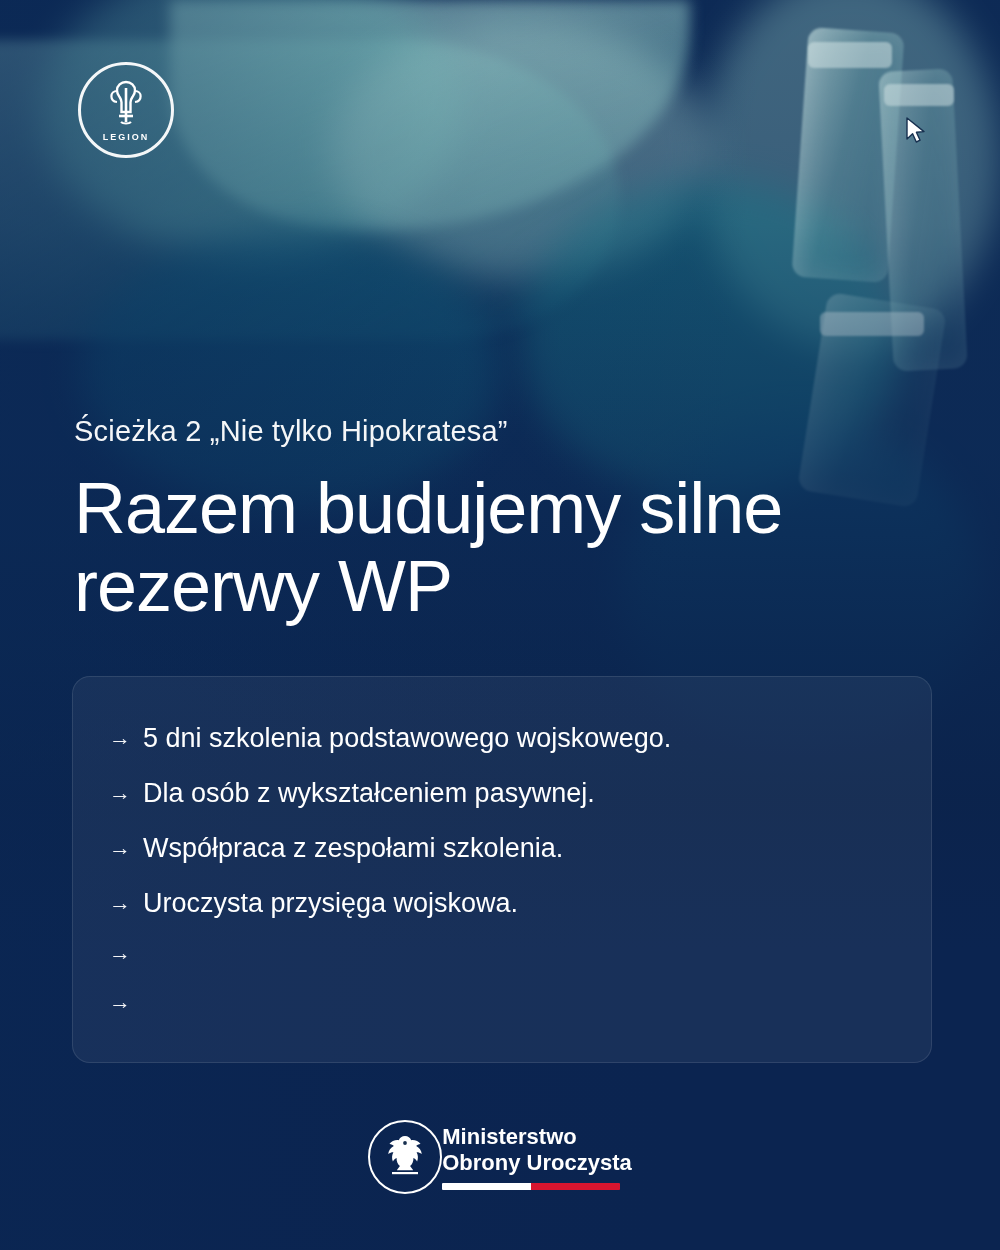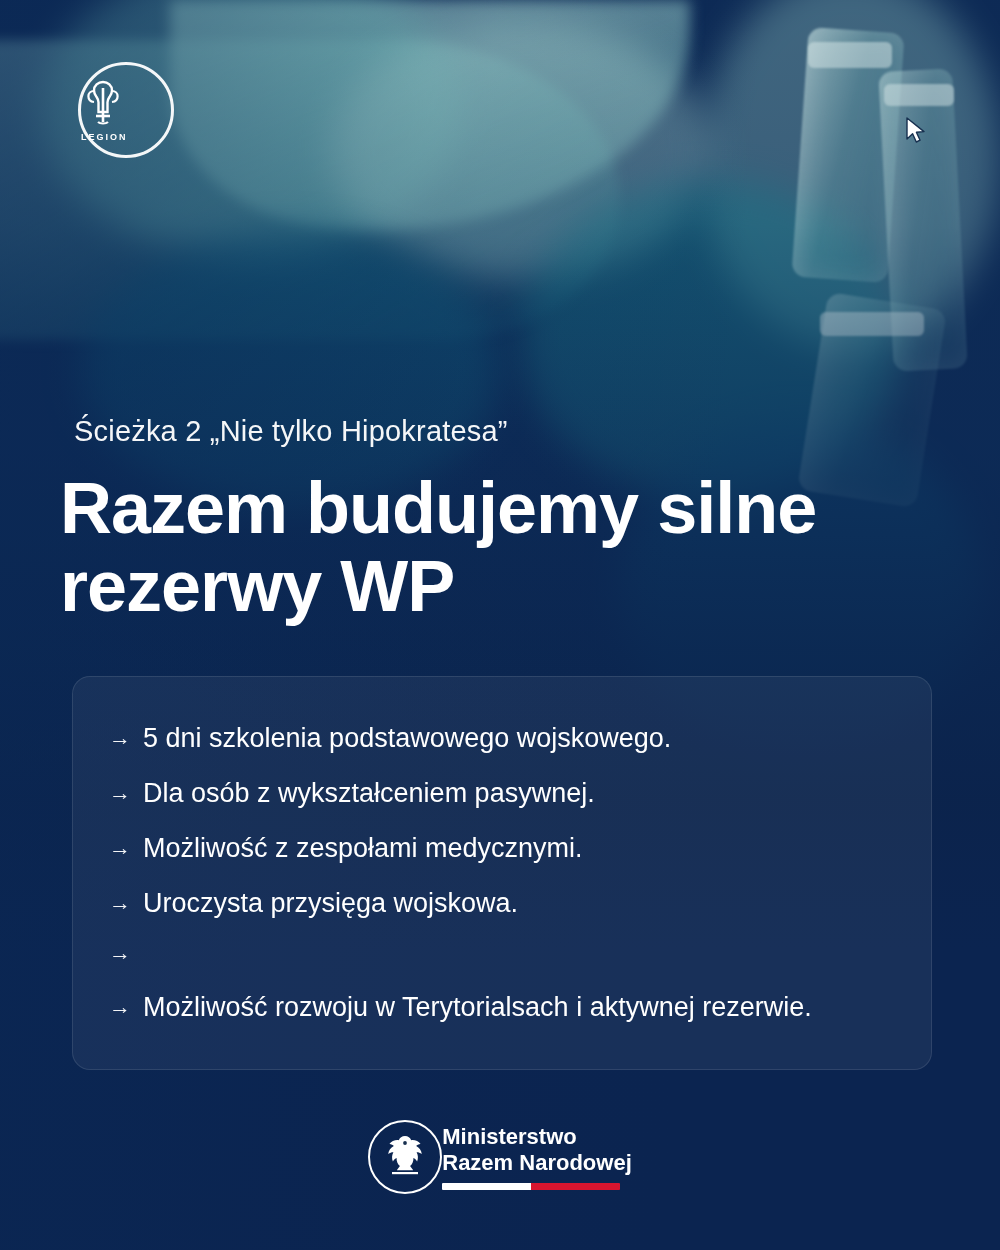--- a/index.html
+++ b/index.html
@@ -100,21 +100,21 @@
   }
 
   
   .legion-badge {
     position: absolute;
     left: 78px; top: 62px;
     width: 96px; height: 96px;
     border-radius: 50%;
     border: 3px solid rgba(255,255,255,.95);
     display: flex; flex-direction: column;
-    align-items: flex-start; justify-content: center;
+    align-items: center; justify-content: center;
     gap: 2px;
   }
   .legion-badge svg { display: block; }
   .legion-word {
     font-size: 9px;
     letter-spacing: 2px;
     color: #fff;
     font-weight: 700;
   }
 
@@ -142,26 +142,26 @@
     position: absolute;
     left: 74px; top: 415px;
     color: #ffffff;
     font-size: 29px;
     font-weight: 400;
     letter-spacing: .2px;
     opacity: .96;
   }
   .headline {
     position: absolute;
-    left: 60px; top: 470px;
+    left: 74px; top: 470px;
     width: 860px;
     color: #ffffff;
     font-size: 72px;
     line-height: 1.08;
-    font-weight: 700;
+    font-weight: 400;
     letter-spacing: -1px;
   }
 
   
   .card {
     position: absolute;
     left: 72px; top: 676px;
     width: 860px;
     padding: 34px 34px 34px 36px;
     border-radius: 18px;
@@ -267,43 +267,42 @@
     <div class="bullet">
       <span class="arrow">→</span>
       <span>5 dni szkolenia podstawowego wojskowego.</span>
     </div>
     <div class="bullet">
       <span class="arrow">→</span>
       <span>Dla osób z wykształceniem pasywnej.</span>
     </div>
     <div class="bullet">
       <span class="arrow">→</span>
-      <span>Możliwość z zespołami medycznymi.</span>
+      <span>Współpraca z zespołami szkolenia.</span>
     </div>
     <div class="bullet">
       <span class="arrow">→</span>
       <span>Uroczysta przysięga wojskowa.</span>
     </div>
     <div class="bullet">
       <span class="arrow">→</span>
     </div>
     <div class="bullet">
       <span class="arrow">→</span>
-      <span>Możliwość rozwoju w Terytorialsach i aktywnej rezerwie.</span>
     </div>
   </div>
 
   <div class="footer">
     <span class="mon-emblem">
       <svg width="50" height="54" viewBox="0 0 50 54" aria-hidden="true">
         <path d="M25 6c-3 0-5.4 1.9-6.2 4.2-3.6-.5-7.2 1-9.4 3.8 2.1.2 3.6 1 4.4 2.1-3.1 1.6-5.2 4.6-5.6 8 1.8-1.3 3.6-1.9 5.2-1.8-1.6 2.8-1.8 6.2-.5 9.2 1-1.8 2.3-3 3.7-3.6-.2 3.1 1 6.1 3.3 8.2l-3.1 4.1h16.4l-3.1-4.1c2.3-2.1 3.5-5.1 3.3-8.2 1.4.6 2.7 1.8 3.7 3.6 1.3-3 1.1-6.4-.5-9.2 1.6-.1 3.4.5 5.2 1.8-.4-3.4-2.5-6.4-5.6-8 .8-1.1 2.3-1.9 4.4-2.1-2.2-2.8-5.8-4.3-9.4-3.8C30.4 7.9 28 6 25 6z" fill="#ffffff"></path>
         <circle cx="25" cy="13" r="1.9" fill="#17304f"></circle>
         <path d="M12 42h26v2.2H12z" fill="#ffffff"></path>
       </svg>
     </span>
     <span class="mon-text">
       <span class="mon-l1">Ministerstwo</span><br>
-      <span class="mon-l2">Razem Narodowej</span>
+      <span class="mon-l2">Obrony Uroczysta</span>
       <span class="mon-rule" style="display:block;"></span>
     </span>
   </div>
 
 </div>
 
 </body></html>

